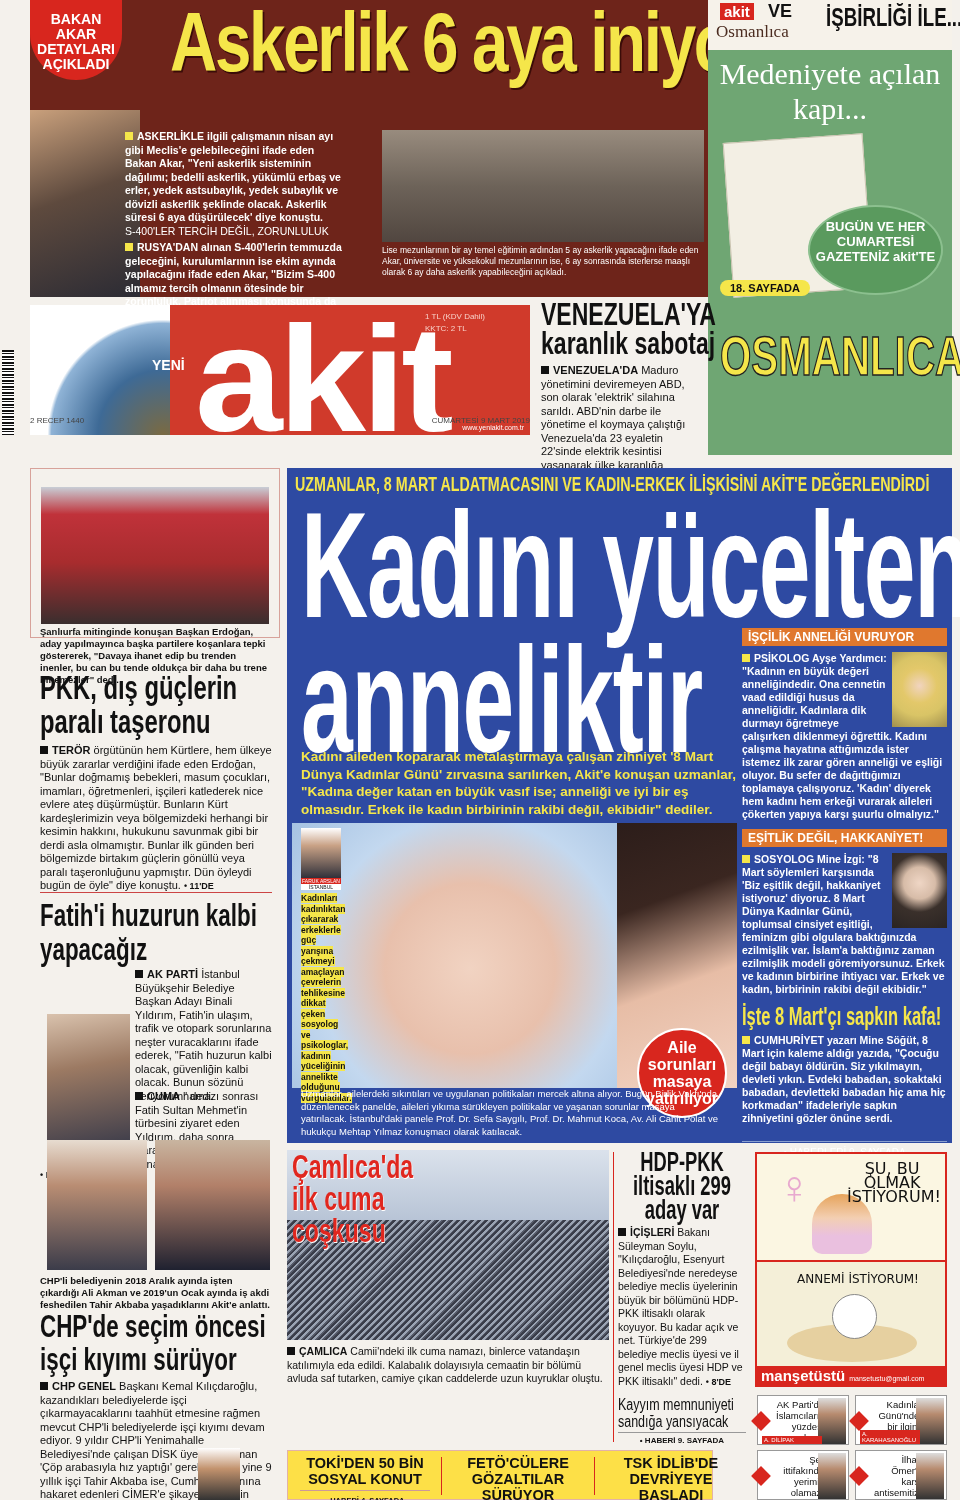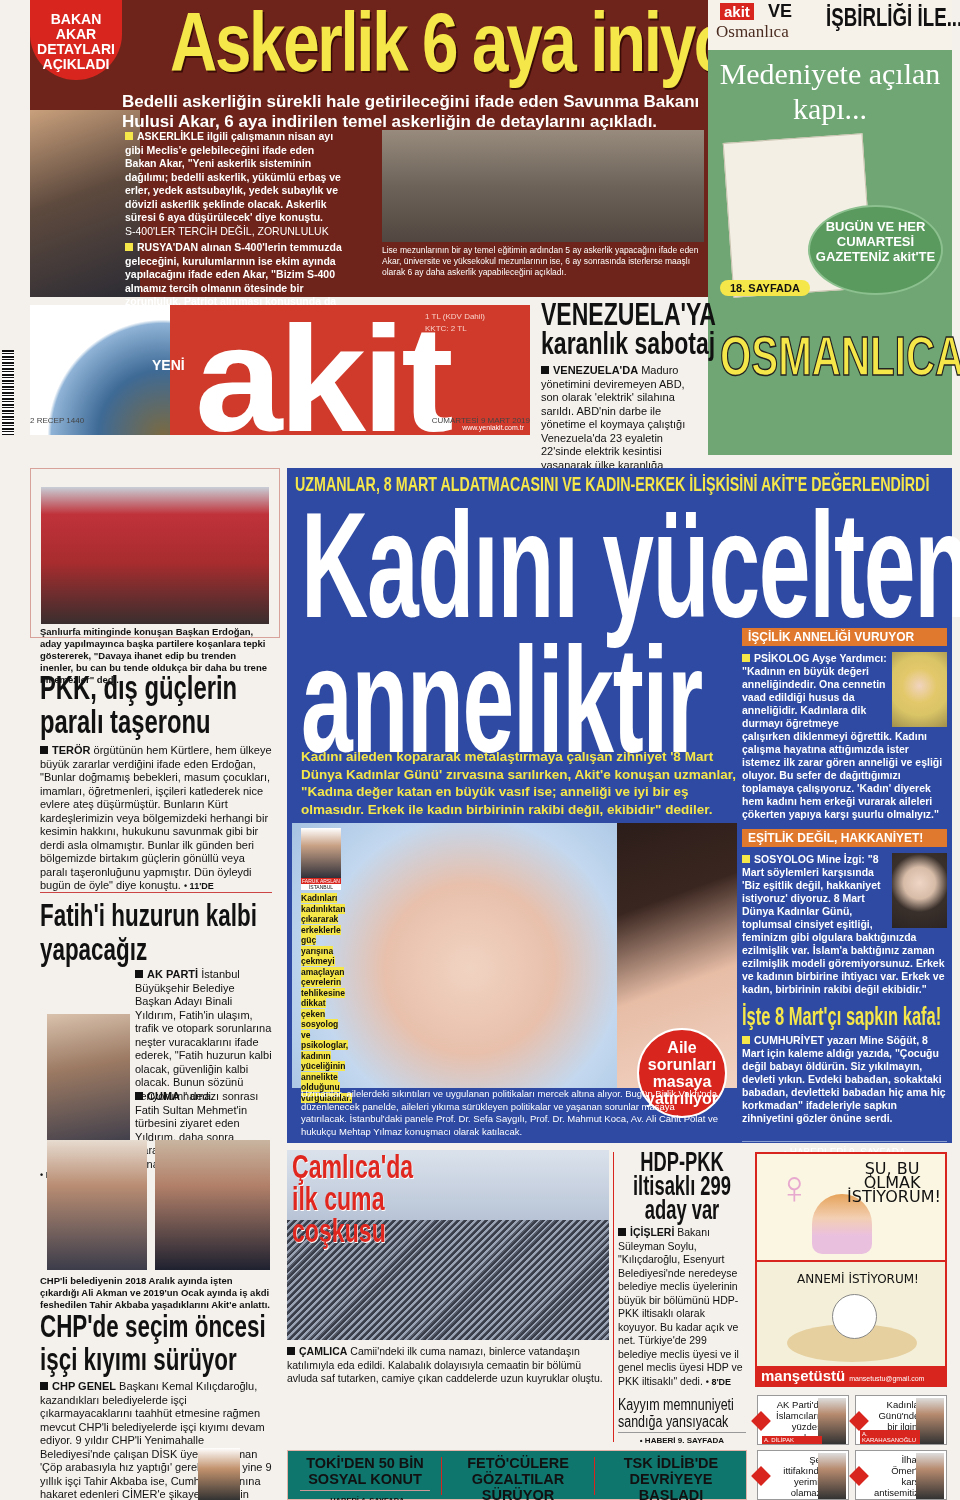--- a/index.html
+++ b/index.html
@@ -81,21 +81,21 @@
 #camTop{left:287px;top:1150px;width:322px;height:70px;background:linear-gradient(180deg,#dbe2ec,#b8c4d6)}
 #camH{left:292px;top:1150px;font-size:34px;font-weight:bold;color:#e0271f;line-height:32px;transform:scaleX(.68);transform-origin:left top;white-space:nowrap;text-shadow:1px 1px 0 #fff}
 #camCap{left:287px;top:1345px;width:322px;font-size:10.5px;line-height:13.5px}
 #hdp{left:618px;top:1150px;width:128px;text-align:center}
 #hdp .h{font-size:27px;font-weight:bold;line-height:24px;transform:scaleX(.68);transform-origin:center top;white-space:nowrap;margin-left:-40px;width:208px}
 #hdp .b{text-align:left;font-size:10.5px;line-height:13.5px;margin-top:4px}
 #kayyim{left:618px;top:1396px;width:128px;font-size:16px;line-height:17px;transform:scaleX(.78);transform-origin:left top;width:164px}
 #kayref{left:618px;top:1432px;width:128px;font-size:8px;font-weight:bold;text-align:center;border-top:1px solid #999;padding-top:3px}
 #vline{left:613px;top:1152px;width:1px;height:290px;background:#d8261e}
 
-#strip{left:287px;top:1450px;width:460px;height:50px;background:#0f766e;border:1px solid #e2b2a8}
+#strip{left:287px;top:1450px;width:426px;height:50px;background:#fde047;border:1px solid #e2b2a8}
 .stripItem{position:absolute;top:4px;width:150px;text-align:center;font-weight:bold;font-size:14.5px;line-height:16px}
 .stripItem .r{font-size:7.5px;border-top:1px solid #c99;margin:3px 10px 0;padding-top:2px}
 .sdiv{position:absolute;top:6px;width:1px;height:38px;background:#d8261e}
 
 #cart{left:755px;top:1152px;width:192px;height:235px;border:2px solid #d8261e;background:#f4efd8}
 #cart .p1{left:0;top:0;width:188px;height:108px;border-bottom:2px solid #d8261e;background:#fbf6e2}
 #cart .b1{left:90px;top:8px;font-size:16px;font-family:"DejaVu Sans",sans-serif;line-height:14px;text-align:center}
 #cart .b2{left:40px;top:118px;font-size:12px;font-family:"DejaVu Sans",sans-serif}
 #venus{left:20px;top:10px;font-size:46px;color:#e8a9cf;line-height:46px}
 #woman{left:55px;top:40px;width:60px;height:60px;border-radius:50% 50% 10px 10px;background:linear-gradient(180deg,#e6a35a 0,#f3cfb2 40%,#eac0df 70%)}
@@ -110,21 +110,20 @@
 .colm .num{position:absolute;left:-4px;top:18px;width:14px;height:14px;background:#d8261e;transform:rotate(45deg);color:#fff;font-size:7px}
 .colm .name{position:absolute;left:4px;bottom:0;width:60px;background:#d8261e;color:#fff;font-size:6px;padding:1px 2px}
 </style>
 </head>
 <body>
 
 <div id="top" class="abs">
   <div id="person" class="abs"></div>
   <div id="badge" class="abs">BAKAN AKAR DETAYLARI AÇIKLADI</div>
   <div class="abs title">Askerlik 6 aya iniyor</div>
-  <div class="abs deck">Bedelli askerliğin sürekli hale getirileceğini ifade eden Savunma Bakanı Hulusi Akar, 6 aya indirilen temel askerliğin de detaylarını açıkladı.</div>
   <div id="topbody" class="abs">
     <span class="sqw"></span><span class="lead">ASKERLİKLE</span> <span>ilgili çalışmanın nisan ayı gibi Meclis'e gelebileceğini ifade eden Bakan Akar, "Yeni askerlik sisteminin dağılımı; bedelli askerlik, yükümlü erbaş ve erler, yedek astsubaylık, yedek subaylık ve dövizli askerlik şeklinde olacak. Askerlik süresi 6 aya düşürülecek' diye konuştu.</span>
     <span class="sub">S-400'LER TERCİH DEĞİL, ZORUNLULUK</span>
     <span class="sqw"></span><span class="lead">RUSYA'DAN</span> <span>alınan S-400'lerin temmuzda geleceğini, kurulumlarının ise ekim ayında yapılacağını ifade eden Akar, "Bizim S-400 almamız tercih olmanın ötesinde bir zorunluluk. Patriot alınması konusunda da temaslar sürüyor" dedi.</span> <span class="ref">• 11'DE</span>
   </div>
   <div id="soldiers" class="abs"></div>
   <div id="topcap" class="abs">Lise mezunlarının bir ay temel eğitimin ardından 5 ay askerlik yapacağını ifade eden Akar, üniversite ve yüksekokul mezunlarının ise, 6 ay sonrasında isterlerse maaşlı olarak 6 ay daha askerlik yapabileceğini açıkladı.</div>
 </div>
 
 <div id="ad" class="abs">

